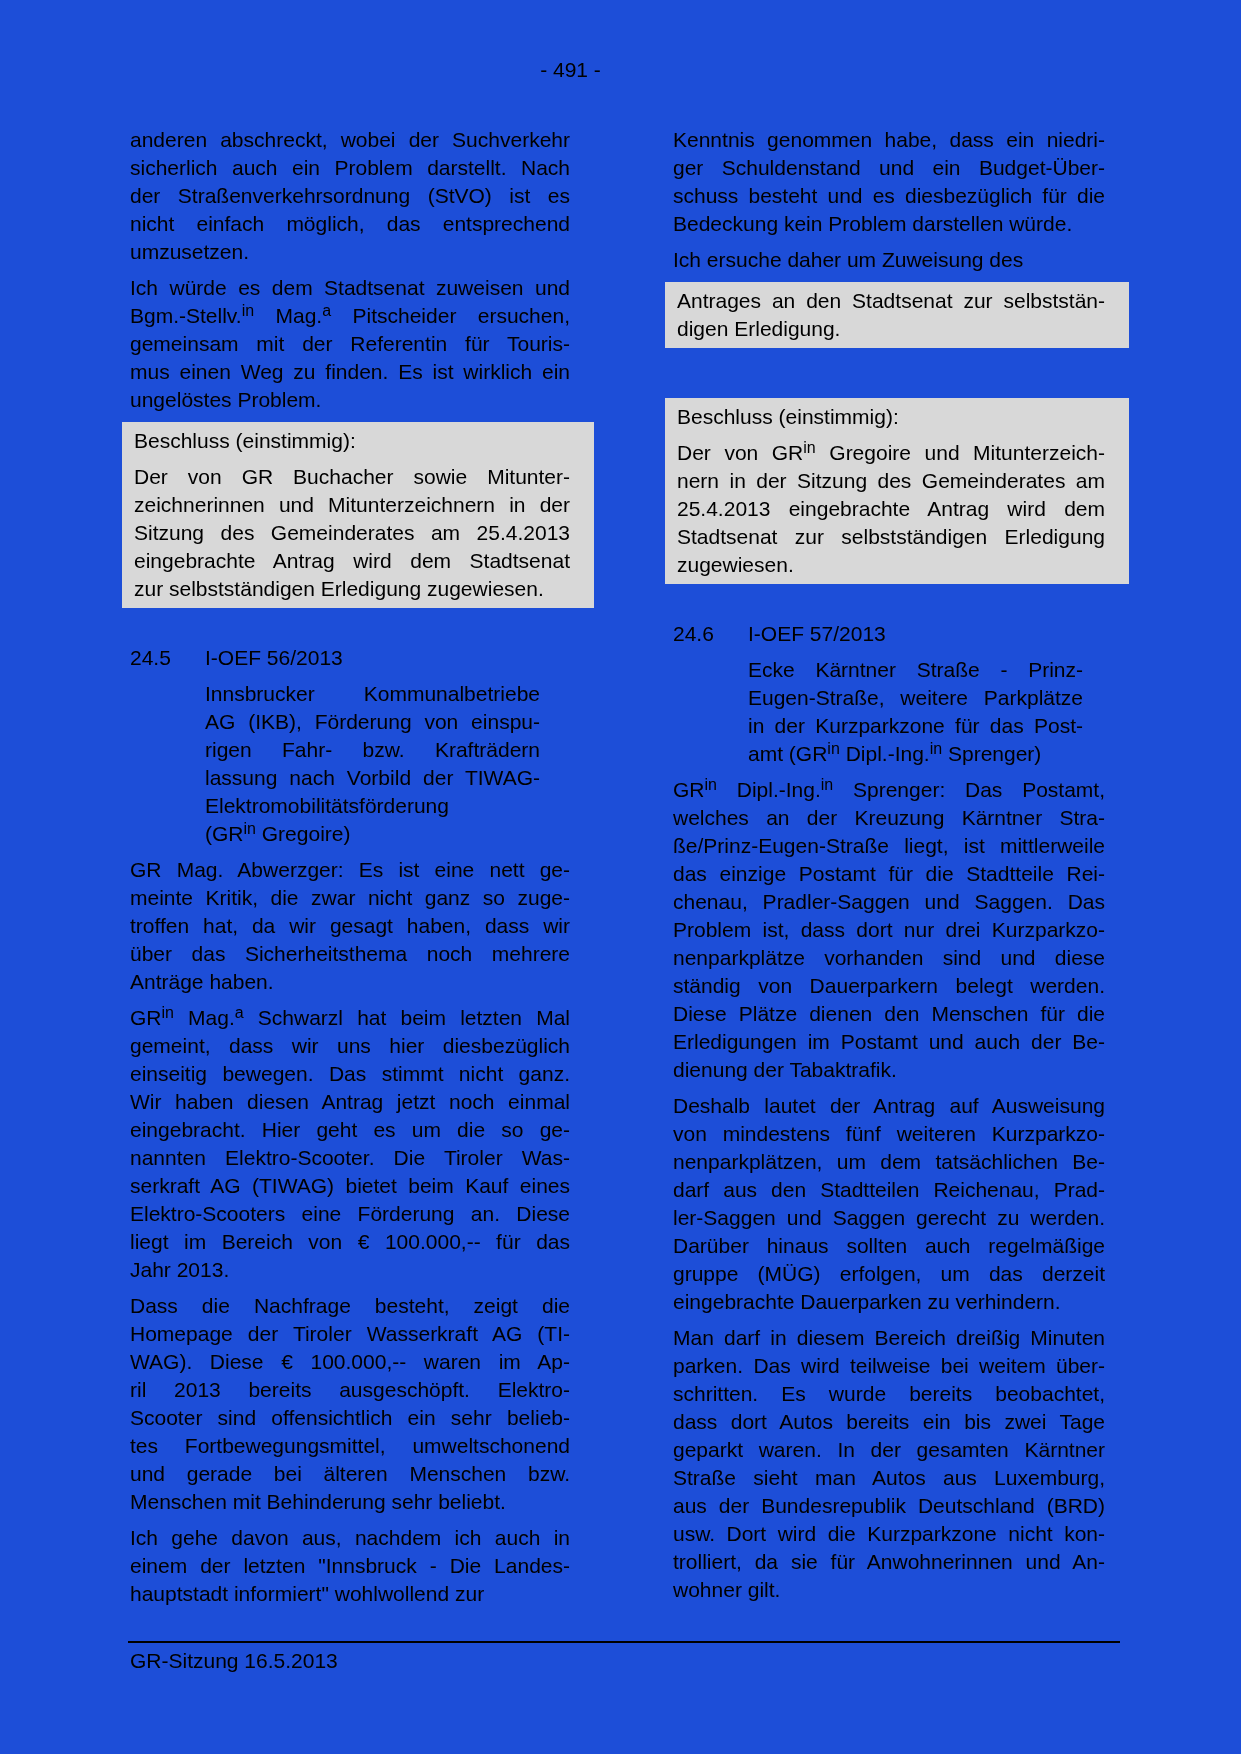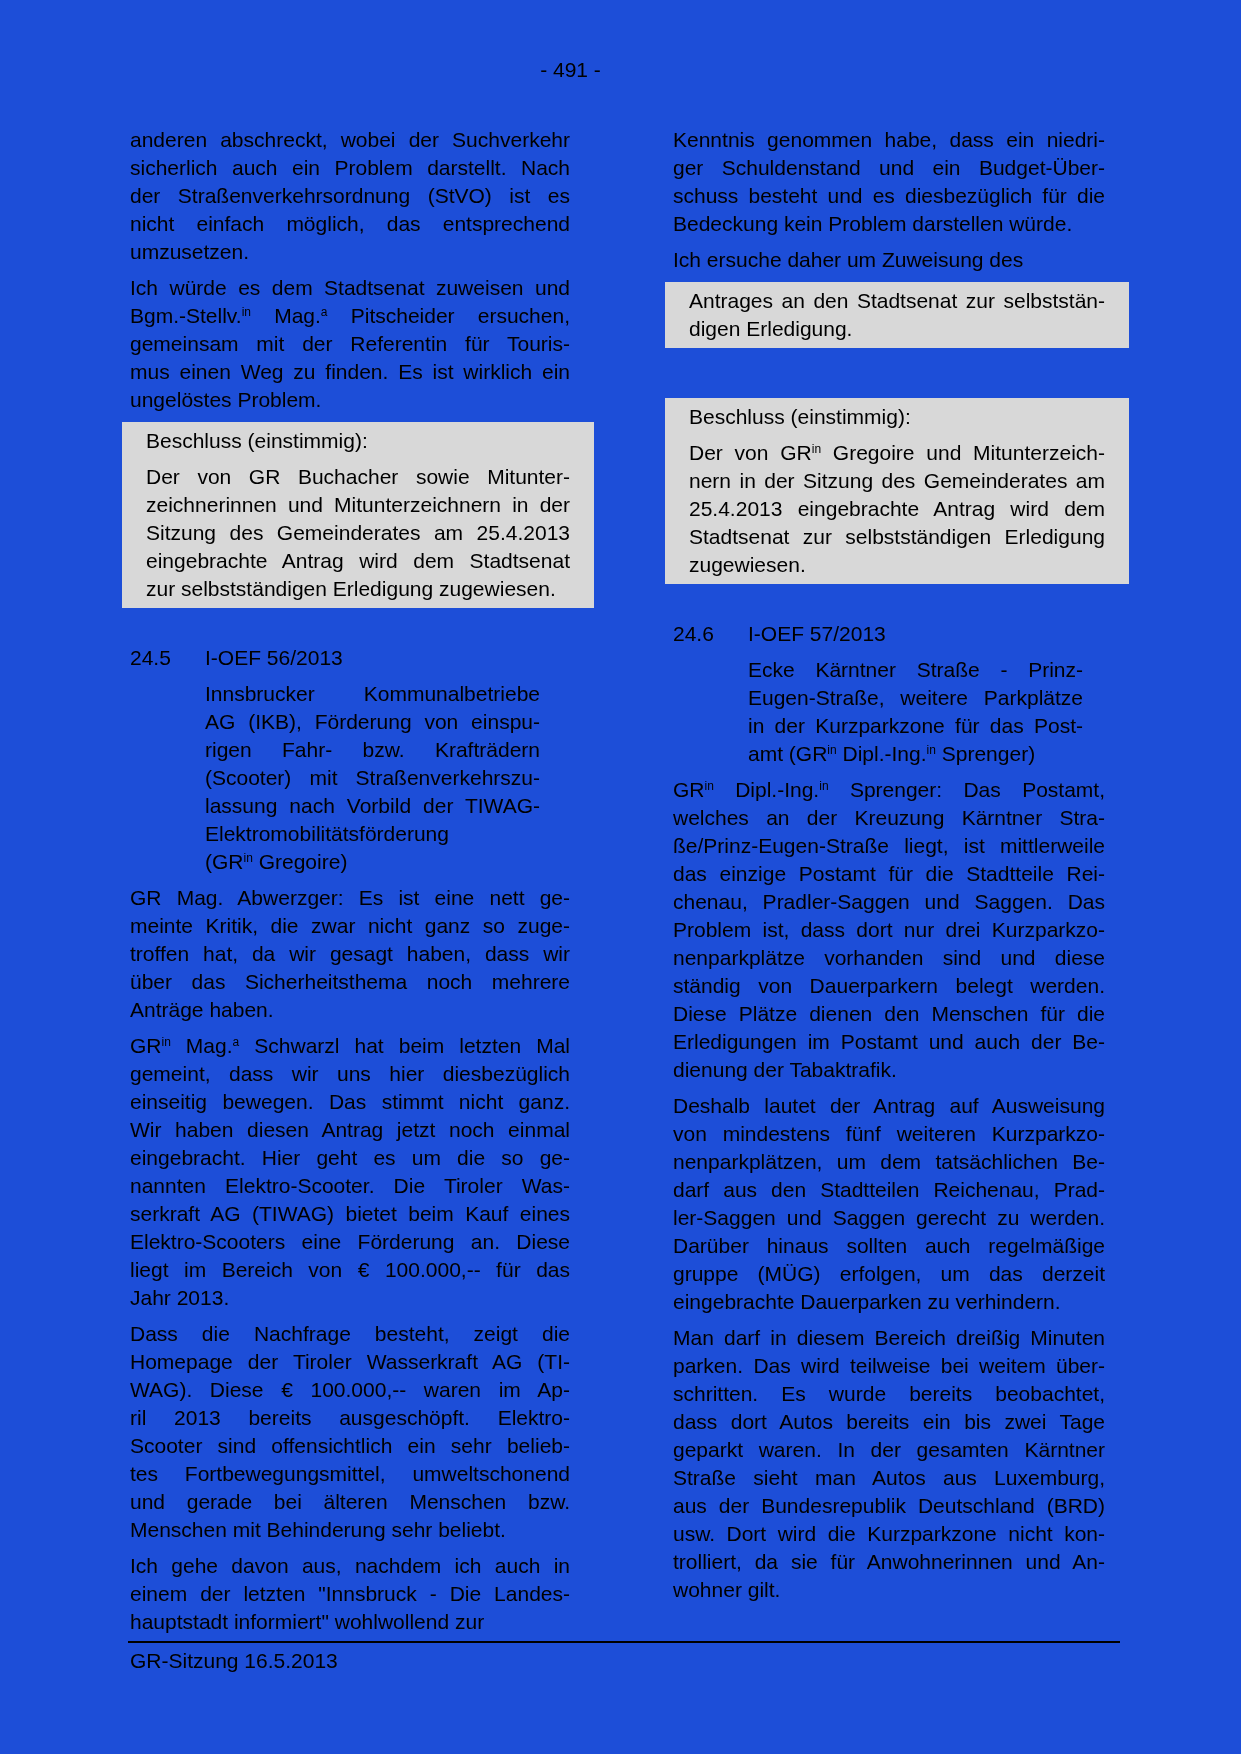--- a/index.html
+++ b/index.html
@@ -30,32 +30,32 @@
   .block.section { margin-top: 36px; }
   .block.sb-large { margin-top: 50px; }
 
   .ln { line-height: 28px; text-align: justify; white-space: normal; }
   .ln.jl { text-align-last: justify; }
 
   .decision, .highlight {
     background: var(--hl, #d8d8d8);
     margin-left: -8px;
     margin-right: -24px;
-    padding: 5px 24px 5px 24px;
+    padding: 5px 24px 5px 12px;
   }
   .decision .heading { margin-bottom: 8px; }
 
   .subtitle { margin-left: 75px; width: 335px; }
 
   .section { display: flex; }
   .sec-num { flex: 0 0 75px; width: 75px; line-height: 28px; }
   .sec-code { flex: 1; line-height: 28px; }
 
   sup {
-    font-size: 12px;
+    font-size: 16px;
     line-height: 0;
     position: relative;
     top: -7px;
     vertical-align: baseline;
   }
 
   .footer-rule {
     position: absolute;
     left: 128px;
     top: 1641px;
@@ -99,21 +99,20 @@
         <div class="ln">zur selbstständigen Erledigung zugewiesen.</div>
       </div>
       <div class="block section">
         <span class="sec-num">24.5</span>
         <span class="sec-code">I-OEF 56/2013</span>
       </div>
       <div class="block subtitle">
         <div class="ln jl">Innsbrucker Kommunalbetriebe</div>
         <div class="ln jl">AG (IKB), Förderung von einspu-</div>
         <div class="ln jl">rigen Fahr- bzw. Krafträdern</div>
-        <div class="ln jl">(Scooter) mit Straßenverkehrszu-</div>
         <div class="ln jl">lassung nach Vorbild der TIWAG-</div>
         <div class="ln jl">Elektromobilitätsförderung</div>
         <div class="ln">(GR<sup>in</sup> Gregoire)</div>
       </div>
       <div class="block paragraph">
         <div class="ln jl">GR Mag. Abwerzger: Es ist eine nett ge-</div>
         <div class="ln jl">meinte Kritik, die zwar nicht ganz so zuge-</div>
         <div class="ln jl">troffen hat, da wir gesagt haben, dass wir</div>
         <div class="ln jl">über das Sicherheitsthema noch mehrere</div>
         <div class="ln">Anträge haben.</div>

